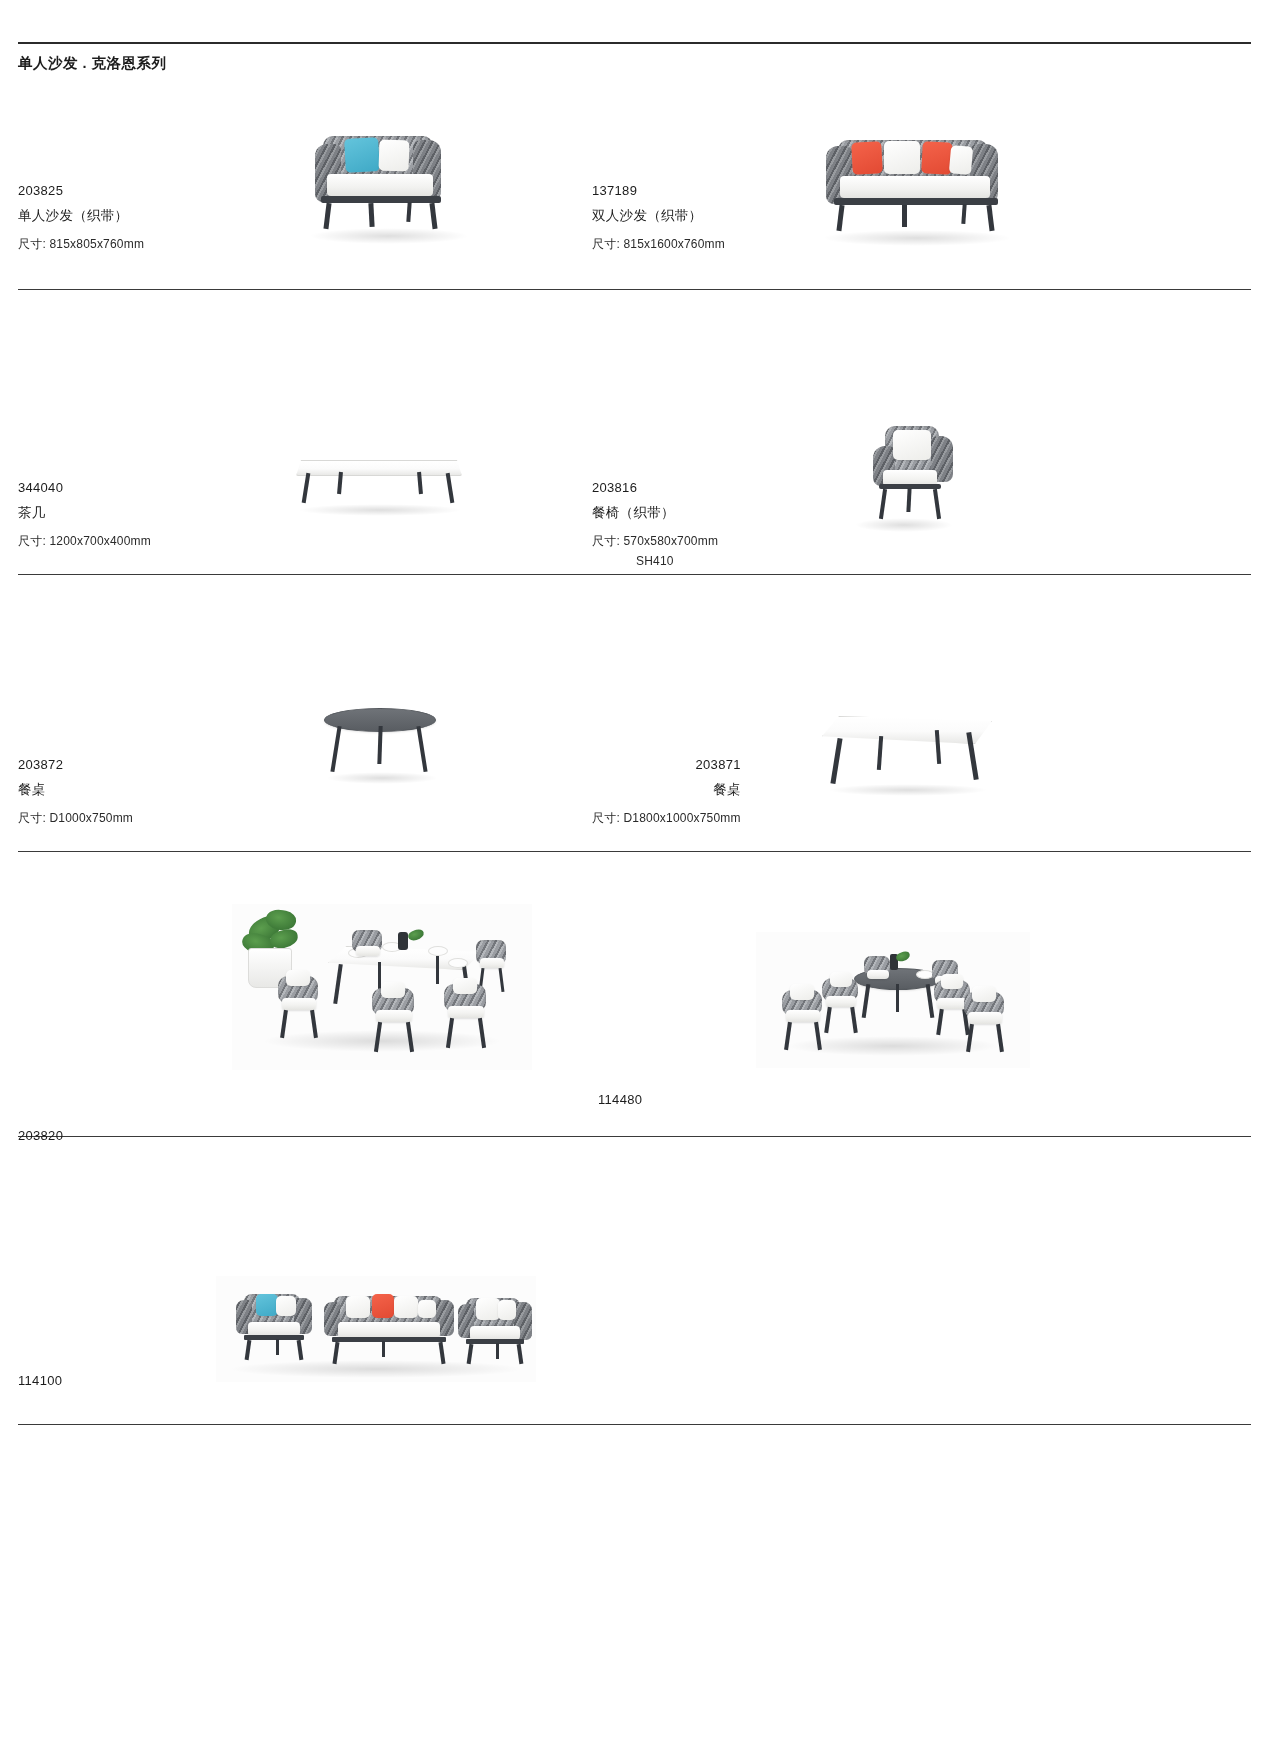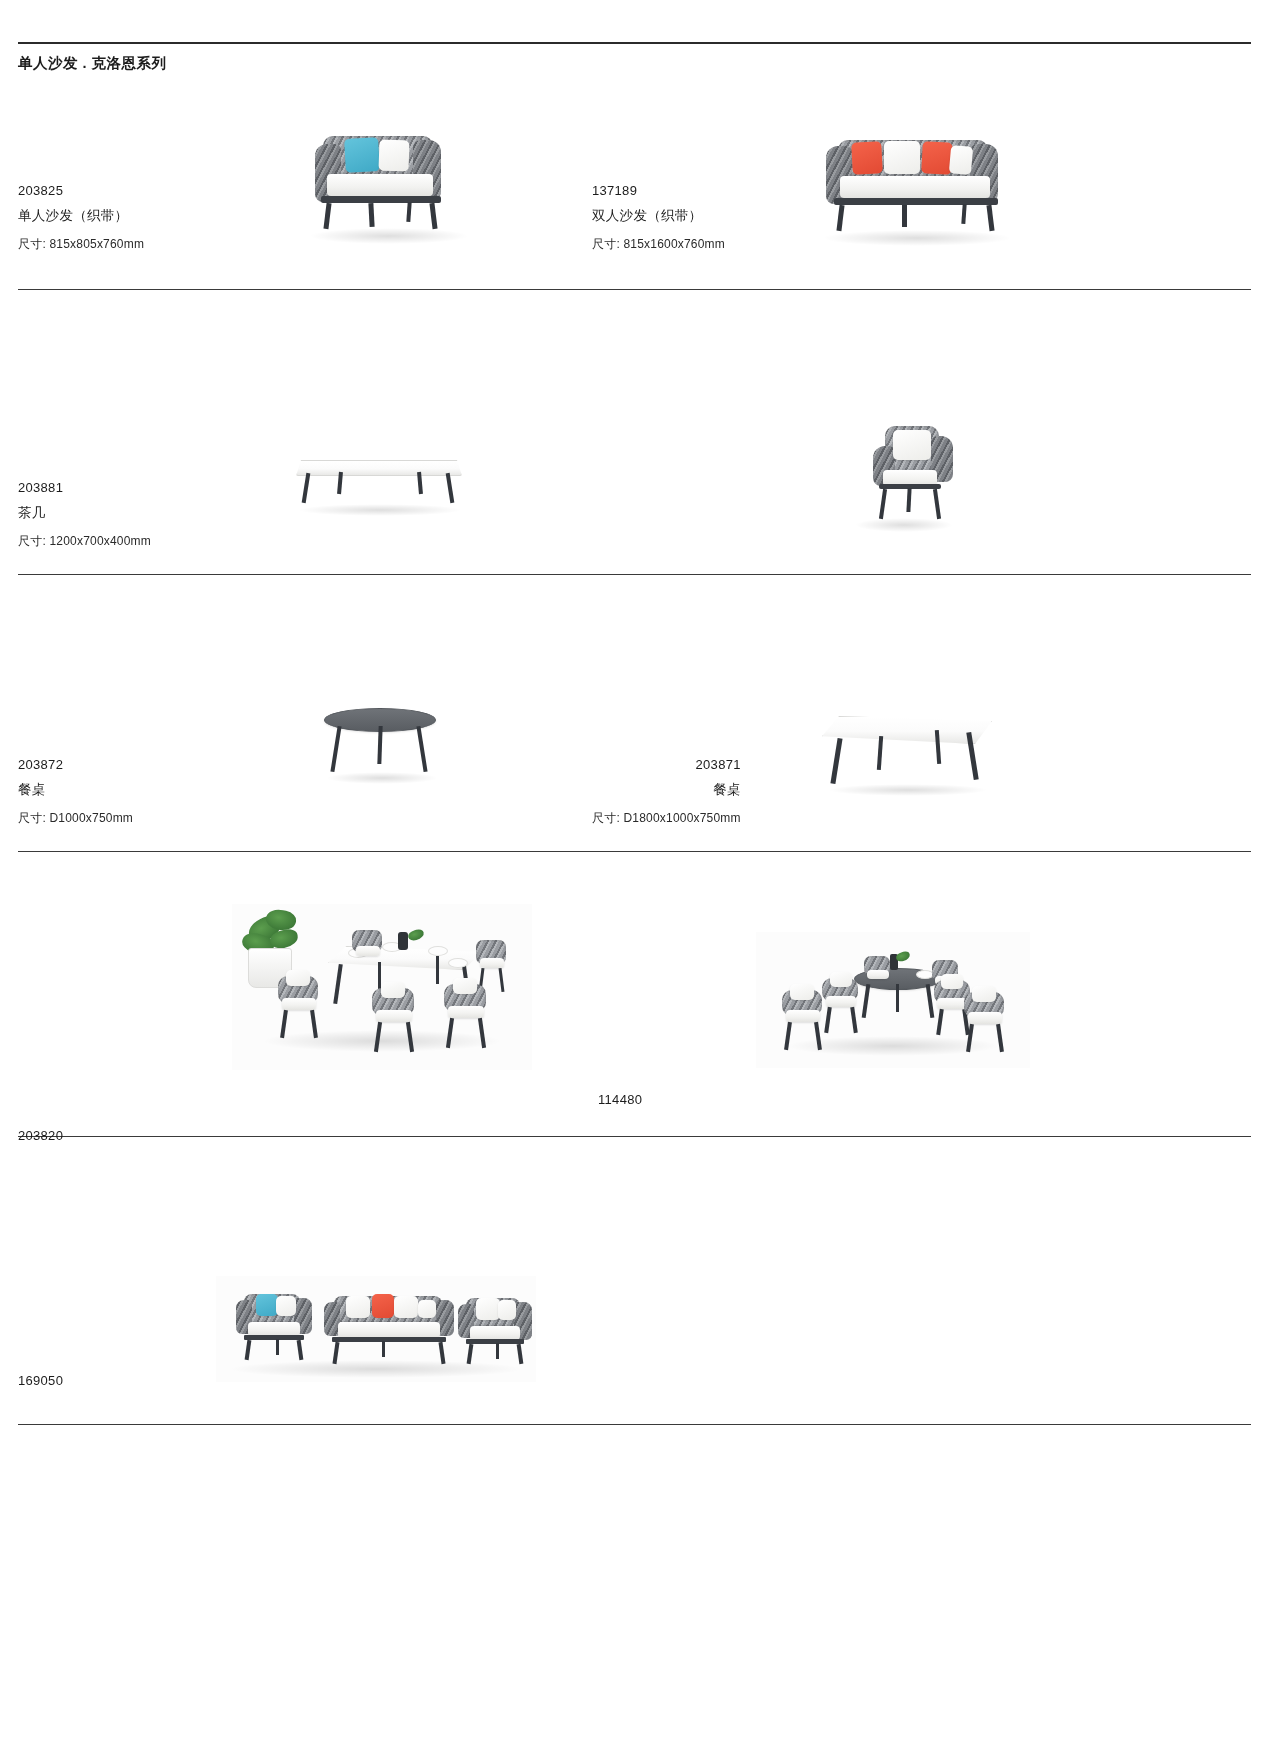--- a/index.html
+++ b/index.html
@@ -238,35 +238,41 @@
     <div class="leg" style="left:24px; top:80px; width:164px; height:7px; border-radius:2px;"></div>
     <div class="legd" style="left:28px; top:87px; width:5px; height:26px; transform:rotate(7deg);"></div>
     <div class="legd" style="left:92px; top:87px; width:5px; height:22px;"></div>
     <div class="legd" style="left:178px; top:87px; width:5px; height:26px; transform:rotate(-7deg);"></div>
     <div class="legd" style="left:152px; top:86px; width:4px; height:20px; transform:rotate(4deg);"></div>
   </div>
 
   <div class="rule" style="top:574px;"></div>
 
   <div class="product" style="left:18px; top:480px;">
-    <div class="code">203881</div>
+    <div class="code">344040</div>
     <div class="pname">茶几</div>
     <div class="dims">尺寸: 1200x700x400mm</div>
   </div>
 
   <div class="imgbox" style="left:290px; top:452px; width:180px; height:68px;">
     <div class="shadow-ell" style="left:8px; top:52px; width:164px; height:12px;"></div>
     <div class="tabletop" style="left:6px; top:8px; width:164px; height:14px; border-radius:2px;
         clip-path: polygon(3% 0, 97% 0, 100% 100%, 0% 100%);"></div>
     <div class="legd" style="left:14px; top:21px; width:4px; height:30px; transform:rotate(9deg);"></div>
     <div class="legd" style="left:158px; top:21px; width:4px; height:30px; transform:rotate(-9deg);"></div>
     <div class="legd" style="left:48px; top:20px; width:4px; height:22px; transform:rotate(5deg);"></div>
     <div class="legd" style="left:128px; top:20px; width:4px; height:22px; transform:rotate(-5deg);"></div>
   </div>
 
+  <div class="product" style="left:592px; top:480px;">
+    <div class="code">203816</div>
+    <div class="pname">餐椅（织带）</div>
+    <div class="dims">尺寸: 570x580x700mm</div>
+    <div class="dims2">SH410</div>
+  </div>
 
   <div class="imgbox" style="left:845px; top:418px; width:120px; height:118px;">
     <div class="shadow-ell" style="left:10px; top:100px; width:98px; height:14px;"></div>
     <div class="rope" style="left:40px; top:8px; width:54px; height:46px; border-radius:10px 10px 4px 4px;"></div>
     <div class="rope-dark" style="left:28px; top:28px; width:22px; height:40px; border-radius:12px 6px 5px 8px;"></div>
     <div class="rope-dark" style="left:86px; top:18px; width:22px; height:46px; border-radius:6px 12px 8px 5px;"></div>
     <div class="pillow white" style="left:48px; top:12px; width:38px; height:30px;"></div>
     <div class="cushion" style="left:38px; top:52px; width:54px; height:16px;"></div>
     <div class="leg" style="left:34px; top:66px; width:62px; height:5px; border-radius:2px;"></div>
     <div class="legd" style="left:36px; top:71px; width:4px; height:30px; transform:rotate(8deg);"></div>
@@ -422,21 +428,21 @@
       <div class="pillow white" style="left:8px; top:0px; width:24px; height:16px;"></div>
       <div class="cushion" style="left:4px; top:26px; width:34px; height:12px;"></div>
       <div class="legd" style="left:4px; top:38px; width:4px; height:28px; transform:rotate(8deg);"></div>
       <div class="legd" style="left:34px; top:38px; width:4px; height:28px; transform:rotate(-8deg);"></div>
     </div>
   </div>
 
   <div class="rule" style="top:1424px;"></div>
 
   <div class="product" style="left:18px; top:1373px;">
-    <div class="code">169050</div>
+    <div class="code">114100</div>
   </div>
 
   <div class="imgbox" style="left:216px; top:1276px; width:320px; height:106px;">
     <div class="setbg" style="left:0; top:0; width:320px; height:106px;"></div>
     <div class="shadow-ell" style="left:12px; top:84px; width:296px; height:18px;"></div>
 
     <div class="scene" style="left:16px; top:12px;">
       <div class="rope" style="left:12px; top:6px; width:56px; height:28px; border-radius:8px 8px 3px 3px;"></div>
       <div class="rope-dark" style="left:4px; top:12px; width:16px; height:34px; border-radius:8px 4px 4px 6px;"></div>
       <div class="rope-dark" style="left:62px; top:10px; width:18px; height:36px; border-radius:4px 8px 6px 4px;"></div>

